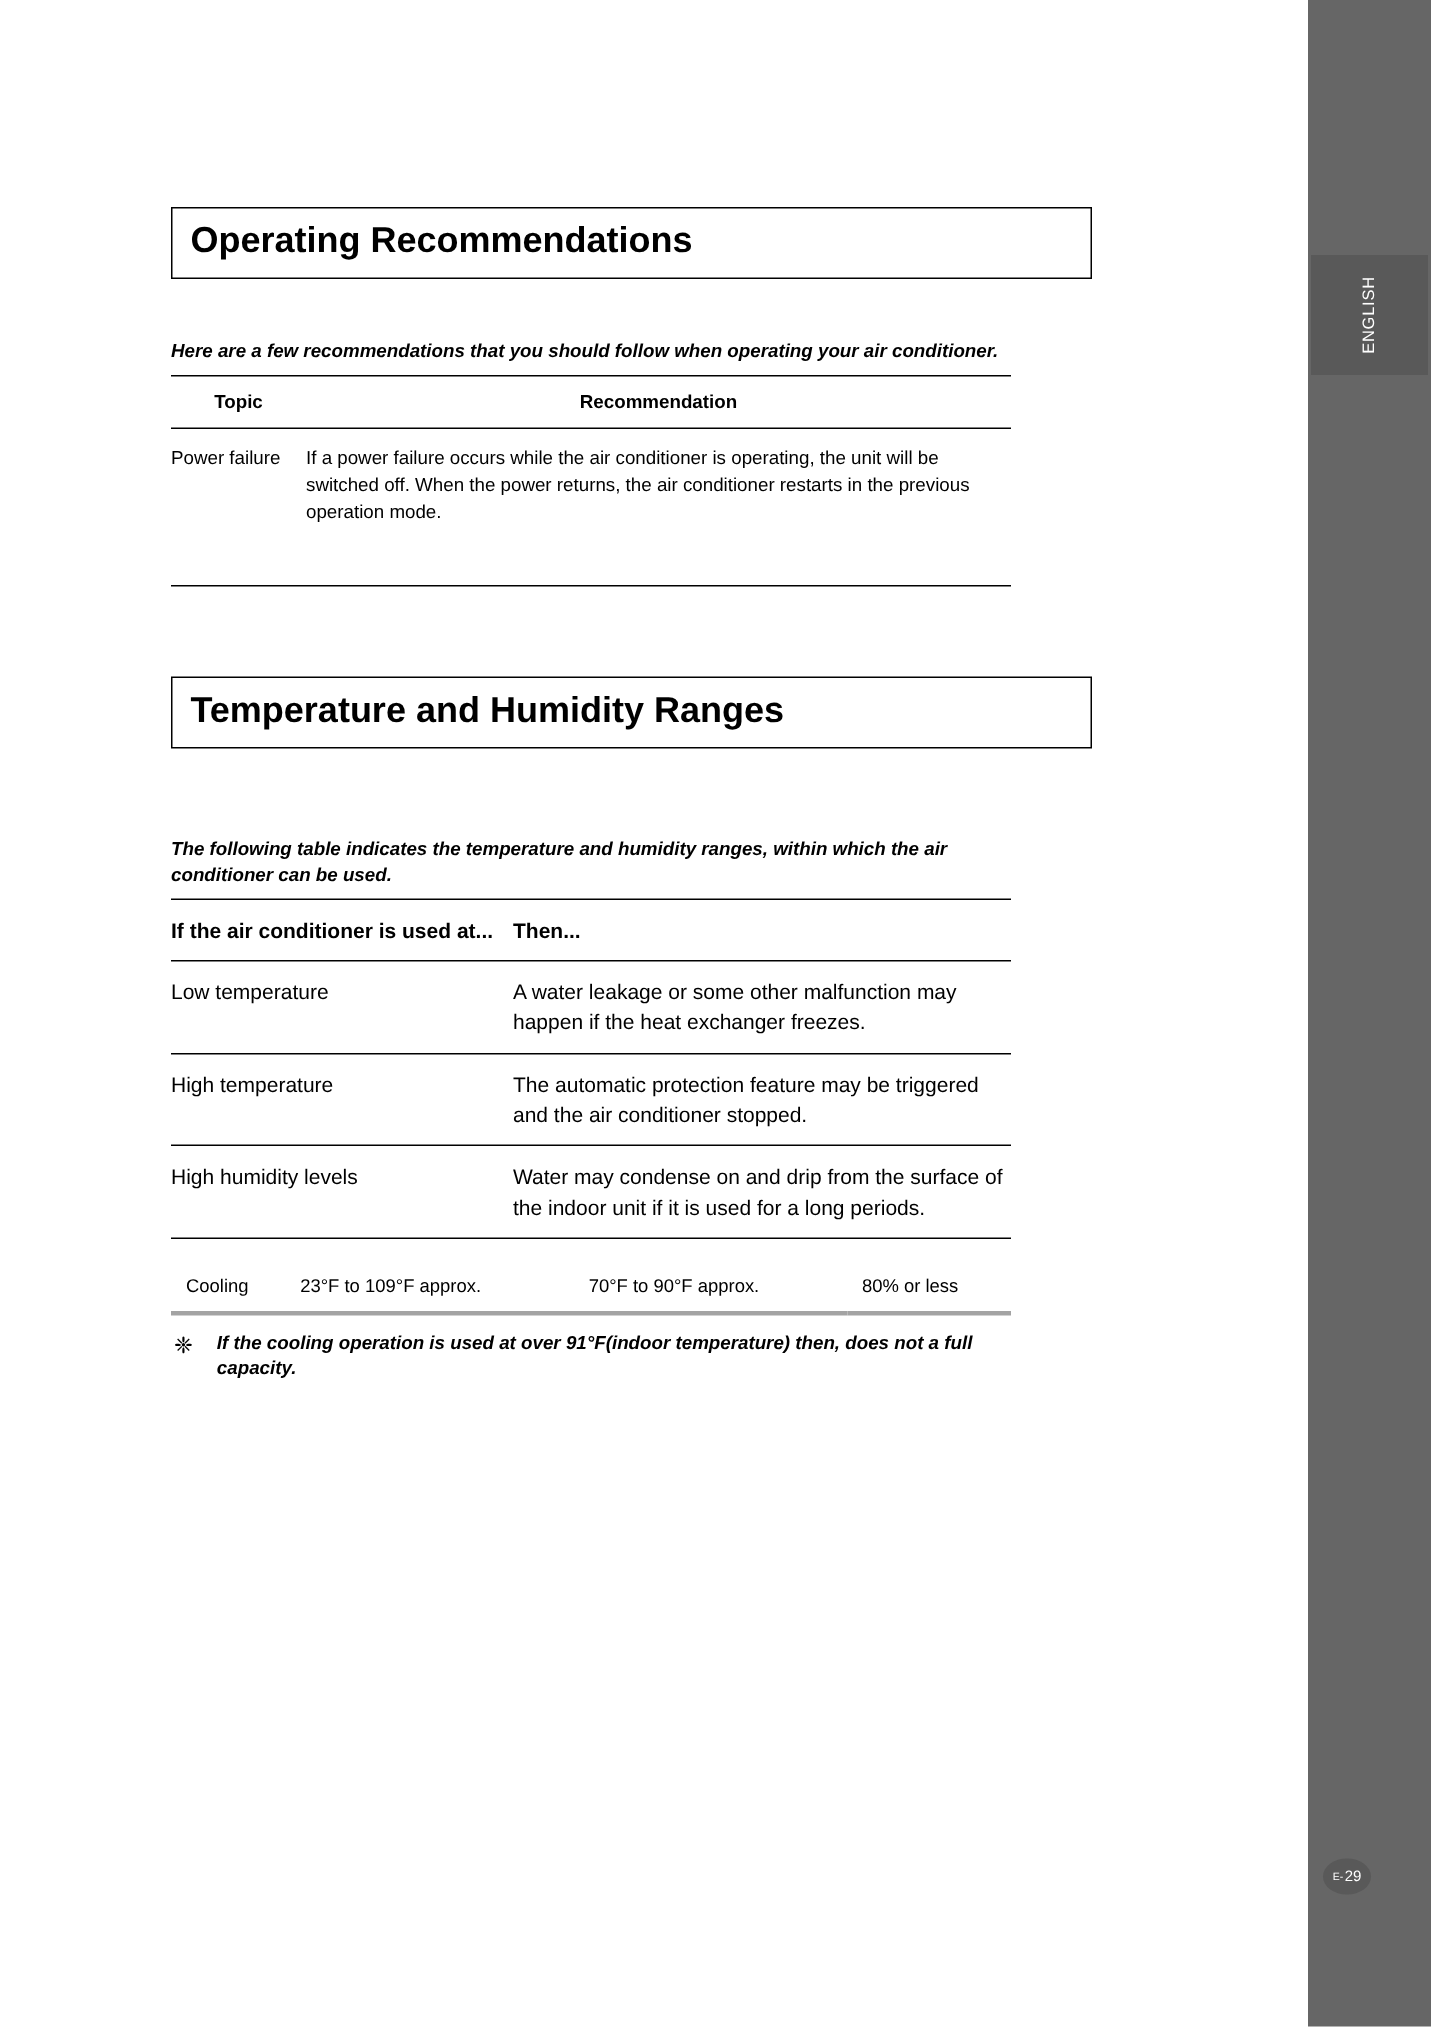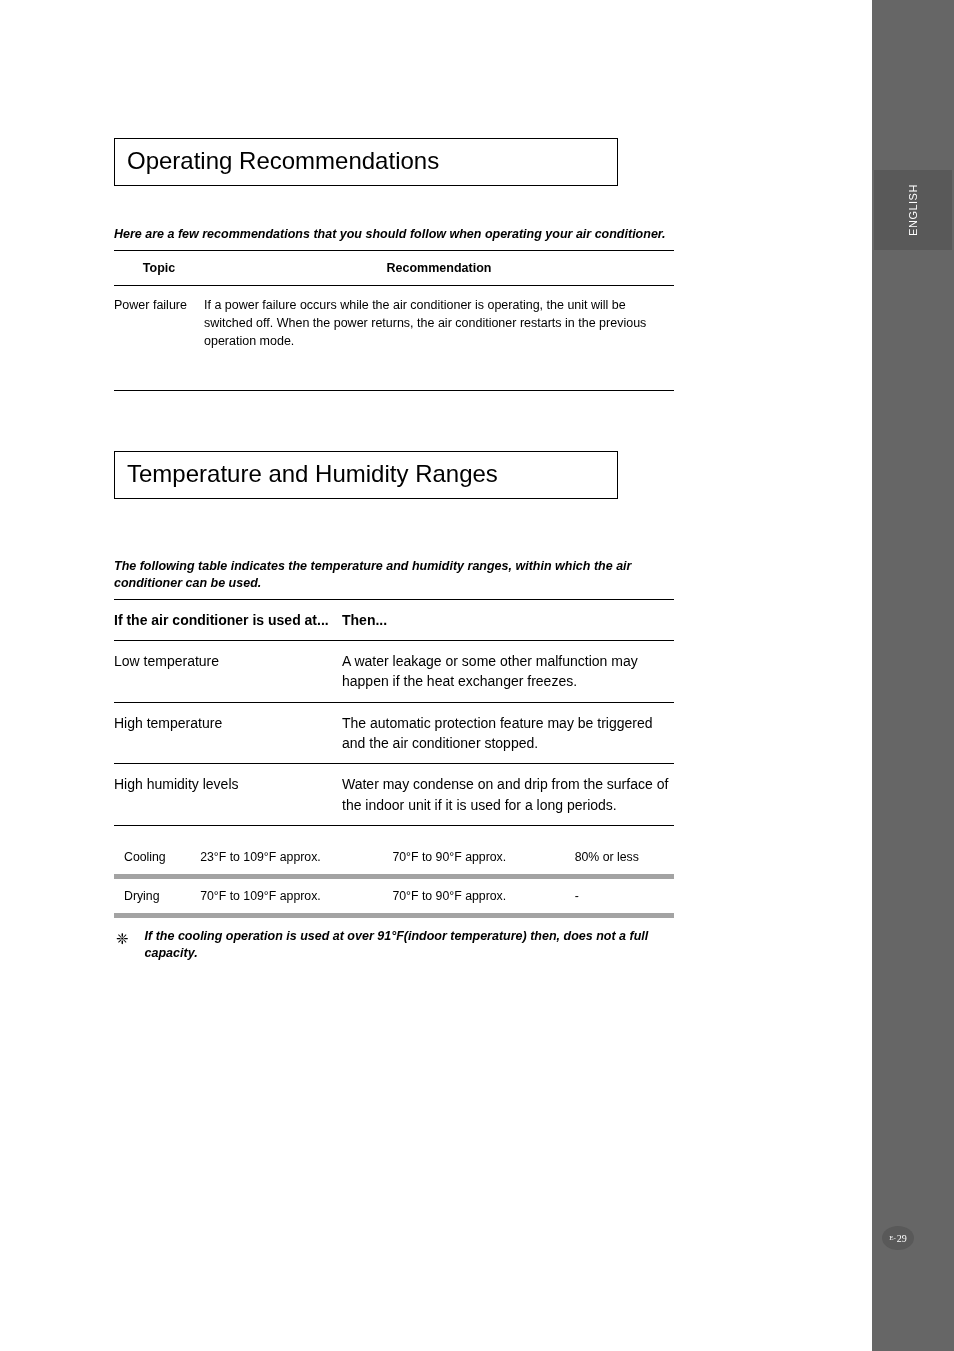--- a/index.html
+++ b/index.html
@@ -31,47 +31,46 @@
     }
     .sidebar-tab span {
       color: #fff;
       font-size: 11px;
       letter-spacing: 0.5px;
       transform: rotate(-90deg);
       white-space: nowrap;
     }
     .page-number {
       position: absolute;
-      bottom: 101px;
+      bottom: 88px;
       right: 40px;
       width: 32px;
       height: 24px;
       background: #595959;
       border-radius: 50%;
       display: flex;
       align-items: center;
       justify-content: center;
       color: #fff;
       font-size: 10px;
-      font-family: Liberation Serif, serif;
     }
     .page-number .small { font-size: 7px; margin-right: 1px; }
     .content {
       position: absolute;
       left: 114px;
       top: 138px;
       width: 620px;
     }
     .section-heading {
       border: 1px solid #000;
       padding: 8px 12px 10px;
       font-size: 24px;
-      font-weight: normal;
+      font-weight: bold;
       margin-bottom: 40px;
-      width: 504px;
+      width: 614px;
     }
     .section-heading.second { margin-top: 60px; margin-bottom: 59px; }
     .intro {
       font-style: italic;
       font-weight: bold;
       font-size: 12.5px;
       line-height: 1.4;
       margin-bottom: 6px;
       width: 560px;
     }
@@ -121,21 +120,21 @@
     }
     .tbl3 th {
       text-align: left;
       font-weight: bold;
       padding: 10px 0 10px 10px;
       border-top: 1px solid #000;
       border-bottom: 1px solid #000;
     }
     .tbl3 td {
       padding: 10px 0 10px 10px;
-      border-bottom: 5px solid #a3a3a3;
+      border-bottom: 3px solid #a3a3a3;
       vertical-align: top;
     }
     .tbl3 .m { width: 80px; }
     .tbl3 .o { width: 180px; }
     .tbl3 .i { width: 170px; }
     .tbl3 .h { text-align: left; }
     .footnote {
       display: flex;
       align-items: flex-start;
       margin-top: 10px;
@@ -216,26 +215,20 @@
     </table>
 
   <table class="tbl3">
     <tbody>
     <tr>
       <td>Cooling</td>
       <td>23°F to 109°F approx.</td>
       <td>70°F to 90°F approx.</td>
       <td>80% or less</td>
     </tr>
-    <tr>
-      <td>Drying</td>
-      <td>70°F to 109°F approx.</td>
-      <td>70°F to 90°F approx.</td>
-      <td>-</td>
-    </tr>
   </tbody>
     </table>
 
   <div class="footnote">
     <span class="sym">❈</span>
     <span>If the cooling operation is used at over 91°F(indoor temperature) then, does not a full capacity.</span>
   </div>
 
 </div>
 

